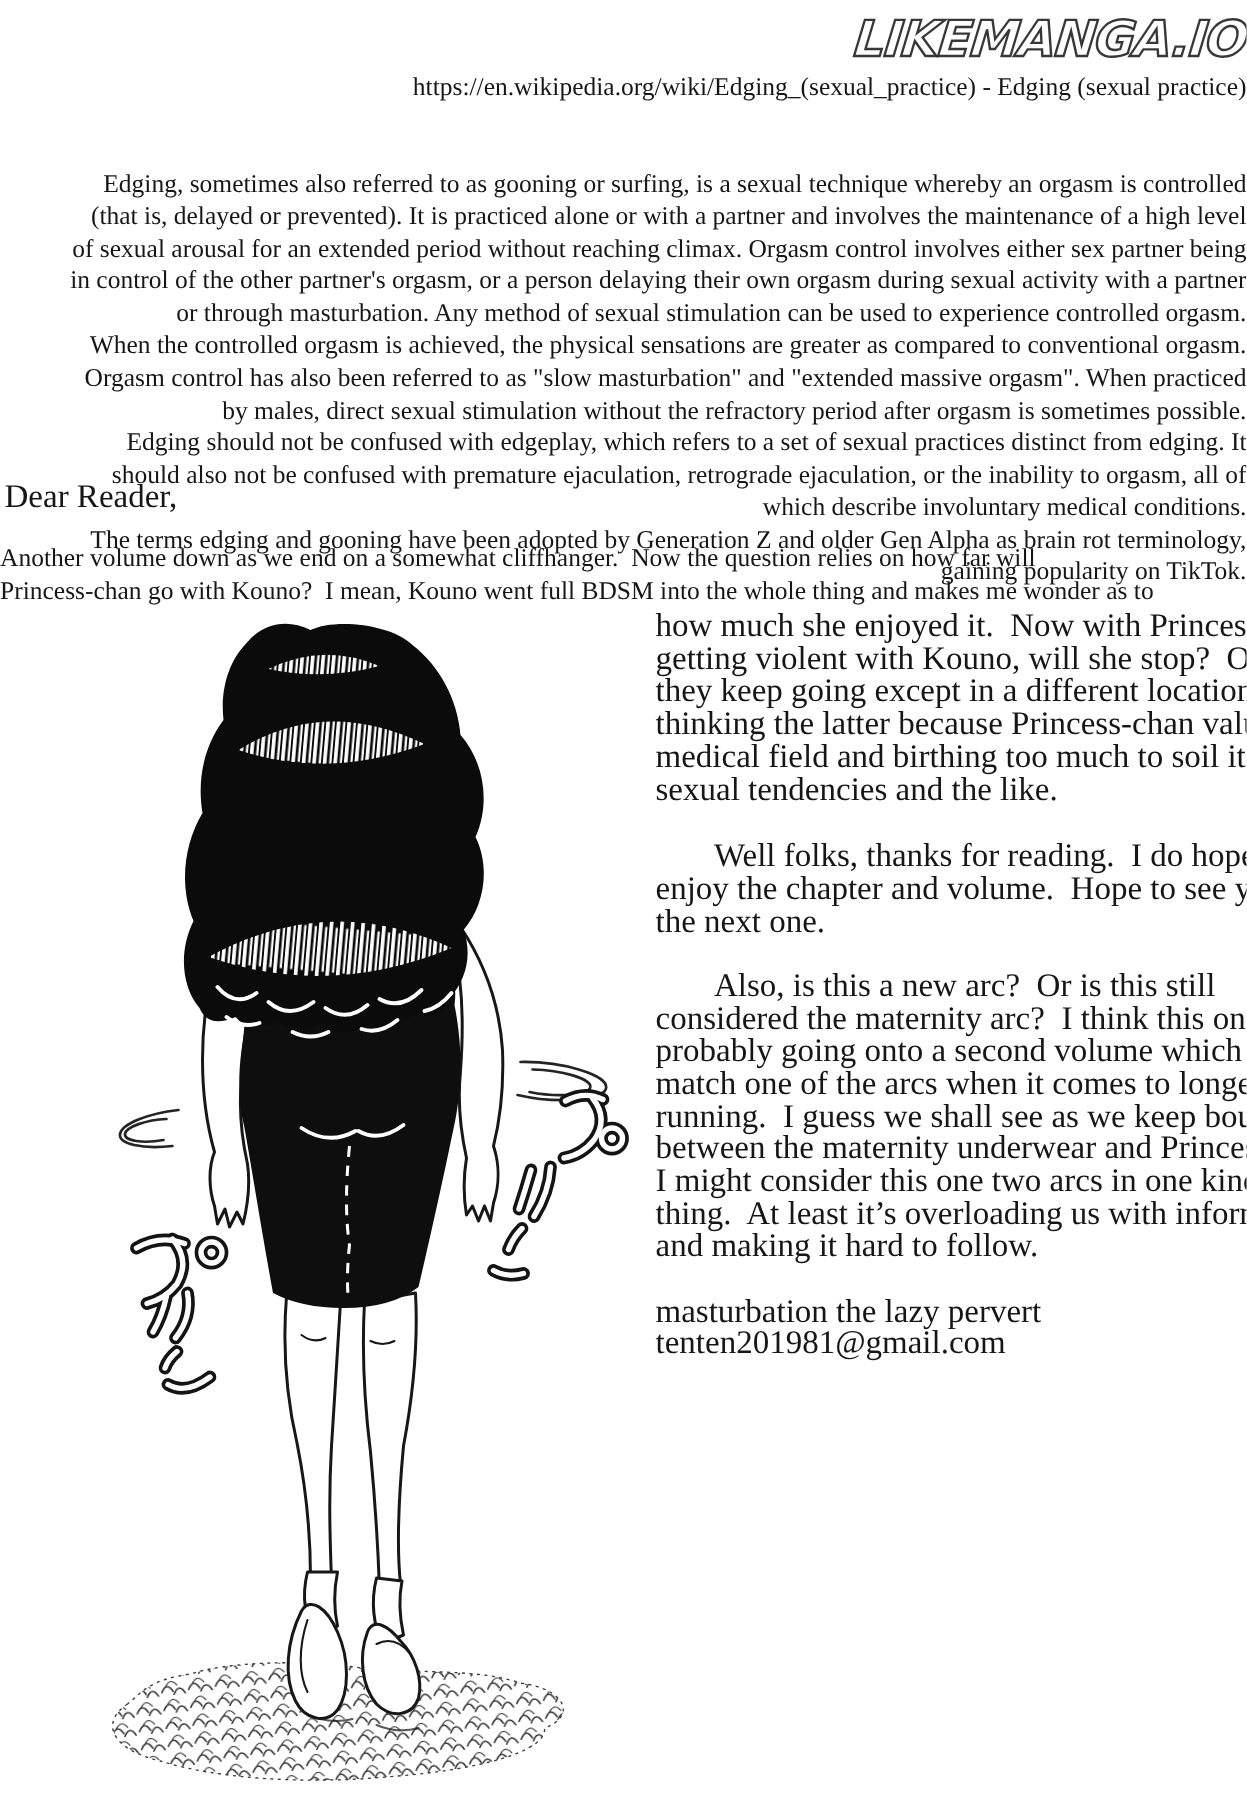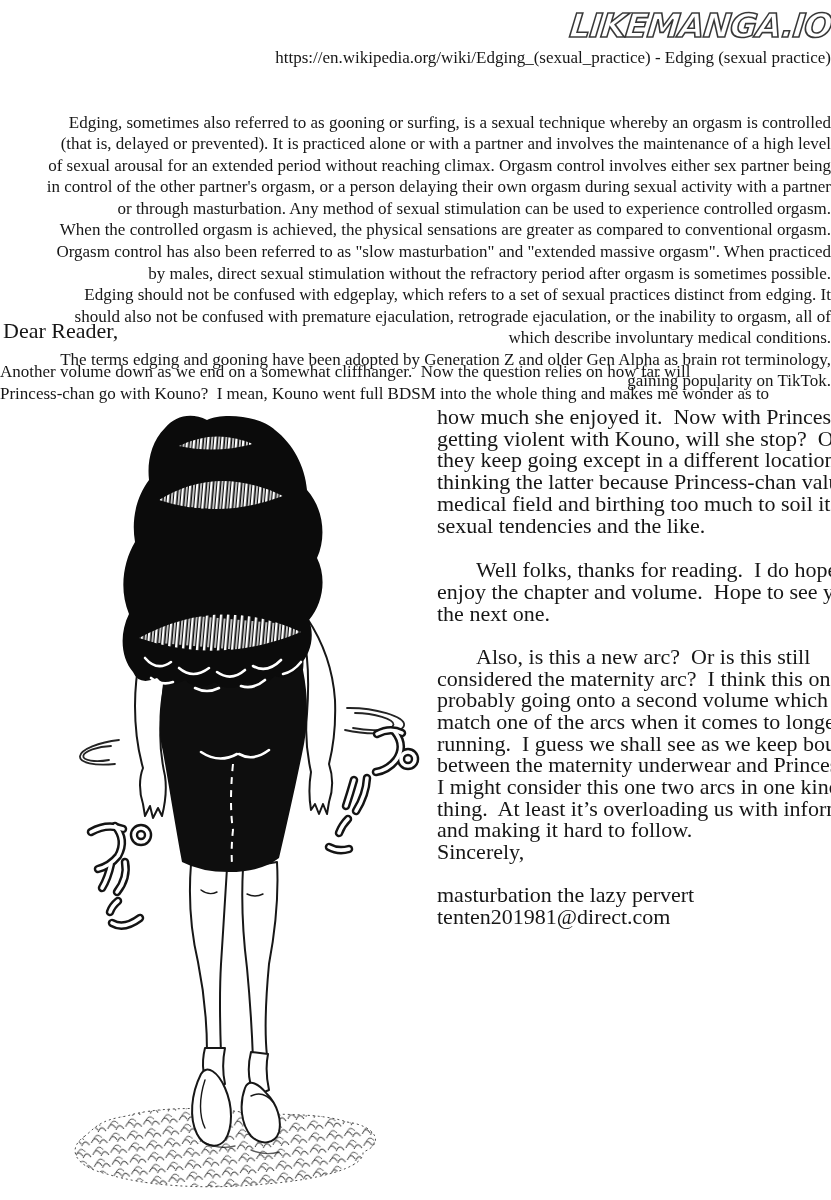--- a/index.html
+++ b/index.html
@@ -85,24 +85,23 @@
 the next one.</p>
     <p id="p2" class="indent">Also, is this a new arc?  Or is this still
 considered the maternity arc?  I think this one is
 probably going onto a second volume which might
 match one of the arcs when it comes to longest
 running.  I guess we shall see as we keep bouncing
 between the maternity underwear and Princess-chan.
 I might consider this one two arcs in one kind of
 thing.  At least it’s overloading us with information
 and making it hard to follow.</p>
-    <p class="closing">Sincerely,</p>
     <div class="sig-block">
       <div>masturbation the lazy pervert</div>
-      <div>tenten201981@direct.com</div>
+      <div>tenten201981@gmail.com</div>
     </div>
   </div>
 </main>
 
 <figure class="illustration">
   <svg viewBox="0 0 380 778" width="380" height="778">
     <defs>
       <pattern id="shine" width="7" height="46" patternUnits="userSpaceOnUse" patternTransform="rotate(5)">
         <rect x="0" y="0" width="2.4" height="46" fill="#ffffff"></rect>
         <rect x="4.2" y="7" width="1.5" height="30" fill="#ffffff"></rect>

